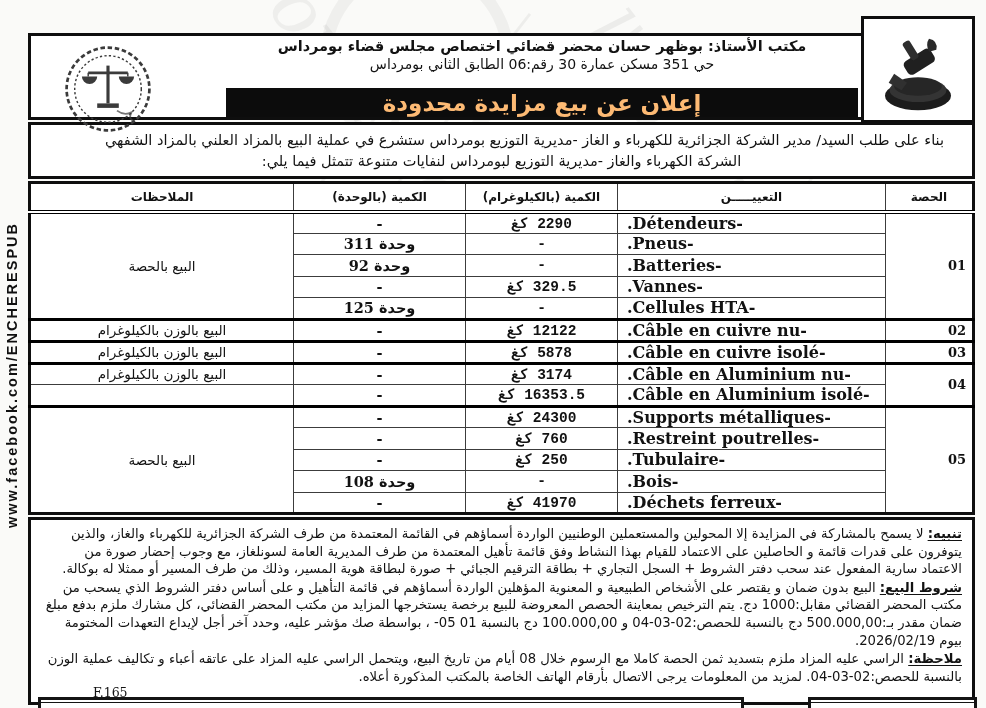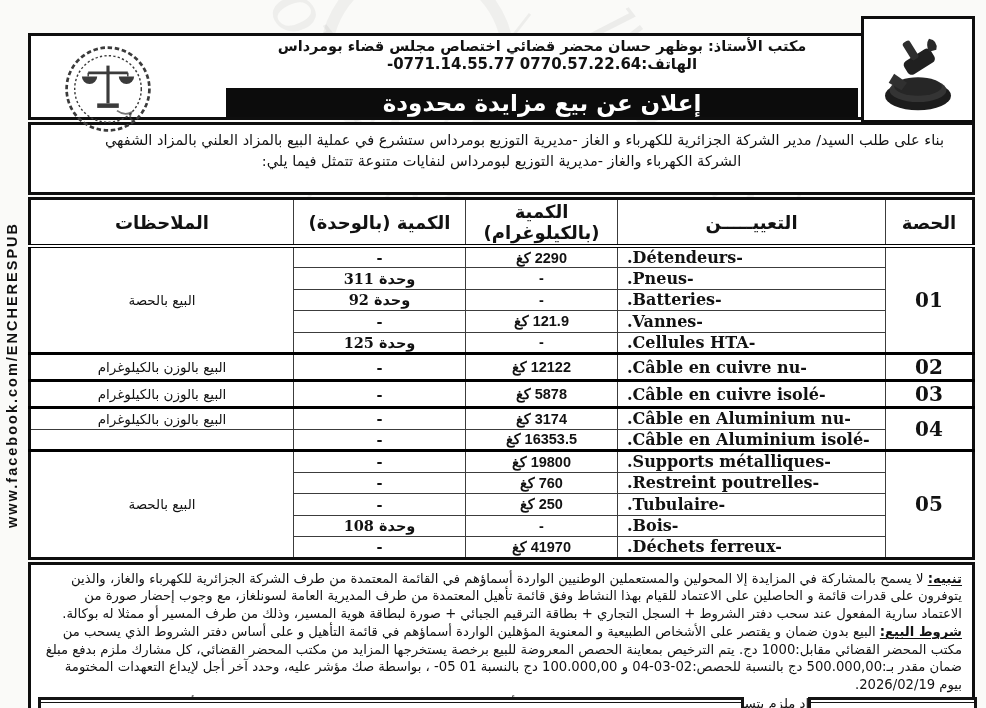--- a/index.html
+++ b/index.html
@@ -39,56 +39,56 @@
   
   .header-box{height:87px;position:relative;display:flex;margin-bottom:2px;}
   .logo-left{width:195px;position:relative;}
   .seal{position:absolute;left:32px;top:8px;}
   .hdr-center{flex:1;display:flex;flex-direction:column;margin-right:114px;}
   .office-lines{flex:1;text-align:center;direction:rtl;padding-top:1px;}
   .office-lines .l1{font-size:14.5px;font-weight:bold;line-height:18px;}
   .office-lines .l2{font-size:14px;line-height:18px;}
   .office-lines .l3{font-size:15px;font-weight:bold;line-height:19px;}
   .title-bar{
-    height:29px;background:#0c0c0c;color:#ffffff;direction:rtl;
+    height:29px;background:#0c0c0c;color:#fdba74;direction:rtl;
     display:flex;align-items:center;justify-content:center;
     font-size:23px;font-weight:bold;letter-spacing:1px;
   }
   .logo-right{
     position:absolute;right:-3px;top:-20px;width:114px;height:107px;
     border:3px solid #0e0e0e;background:#fff;box-sizing:border-box;
     display:flex;align-items:center;justify-content:center;z-index:4;
   }
 
   
-  .intro-box{direction:rtl;padding:5px 10px 20px;margin-bottom:2px;
+  .intro-box{direction:rtl;padding:5px 10px 4px;margin-bottom:2px;
     font-size:14.5px;line-height:21px;text-align:right;}
   .intro-box .intro-line:first-child{text-indent:18px;}
   .intro-box .intro-line:last-child{text-align:center;}
   .useg{text-decoration:underline;text-underline-offset:3px;}
   .latin{font-family:"DejaVu Serif",serif;font-weight:bold;}
 
   
   .lots-table{width:100%;border-collapse:collapse;margin-bottom:2px;
     border:3px solid #0e0e0e;background:#fff;table-layout:fixed;}
   .lots-table th,.lots-table td{border:1.4px solid #3c3c3c;box-sizing:border-box;}
   .lots-table thead th{
-    height:20px;font-size:18px;font-weight:bold;padding:1px 4px;
+    height:29px;font-size:12px;font-weight:bold;padding:1px 4px;
     border-bottom:4px double #000;background:#fff;
   }
   .c-lot{width:88px;}
   .c-desig{width:268px;}
   .c-kg{width:152px;margin-left:36px;}
   .c-unit{width:172px;}
   .c-note{width:auto;}
   .lots-table td{height:21.5px;padding:0 6px;font-size:14px;text-align:center;}
-  td.cell-lot{font-family:"DejaVu Serif","DejaVu Sans",serif;font-weight:bold;font-size:20px;}
+  td.cell-lot{font-family:"DejaVu Serif","DejaVu Sans",serif;font-weight:bold;font-size:13px;text-align:right;}
   td.cell-desig{direction:ltr;text-align:left;padding-left:9px;
     font-family:"DejaVu Serif","DejaVu Sans",serif;font-weight:bold;font-size:16px;}
-  td.cell-kg{direction:rtl;font-family:Liberation Sans, sans-serif;
+  td.cell-kg{direction:rtl;font-family:Liberation Mono, monospace;
     font-weight:bold;font-size:14.5px;}
   td.cell-unit{direction:ltr;font-family:"DejaVu Serif","DejaVu Sans",serif;
     font-weight:bold;font-size:14.5px;}
   td.cell-note{direction:rtl;font-size:13.5px;}
   tr.group-start td{border-top:3px solid #000;}
 
   
   .notes-box{direction:rtl;padding:5px 10px 16px;position:relative;
     font-size:13.2px;line-height:17.6px;text-align:right;}
   .notes-box p{margin:0 0 1px 0;}
@@ -134,21 +134,21 @@
           <line x1="28" y1="32" x2="28" y2="36" class="ink" stroke-width="1.6"></line>
           <line x1="72" y1="32" x2="72" y2="36" class="ink" stroke-width="1.6"></line>
           <rect x="38" y="66" width="24" height="5" fill="#3b3b3b"></rect>
           <path d="M60 74 q8 6 16 2 q-4 8 4 10" class="ink" stroke-width="2" opacity=".7"></path>
         </svg>
       </div>
 
       <div class="hdr-center">
         <div class="office-lines">
           <div class="l1"><b>مكتب الأستاذ: بوظهر حسان</b><span> محضر قضائي اختصاص مجلس قضاء بومرداس</span></div>
-          <div class="l3">الهاتف:0770.57.22.64 0771.14.55.77-</div>
+          <div class="l2">حي 351 مسكن عمارة 30 رقم:06 الطابق الثاني بومرداس</div>
         </div>
         <div class="title-bar">
           <span>إعلان عن بيع مزايدة محدودة</span>
         </div>
       </div>
 
       <div class="logo-right">
         <svg width="92" height="88" viewBox="0 0 100 96">
           <ellipse cx="50" cy="76" rx="36" ry="16" fill="#1c1c1c"></ellipse>
           <ellipse cx="50" cy="70" rx="31" ry="13" fill="#343434"></ellipse>
@@ -191,21 +191,21 @@
             <td class="cell-kg">-</td>
             <td class="cell-unit">311 وحدة</td>
           </tr>
           <tr>
             <td class="cell-desig">.Batteries-</td>
             <td class="cell-kg">-</td>
             <td class="cell-unit">92 وحدة</td>
           </tr>
           <tr>
             <td class="cell-desig">.Vannes-</td>
-            <td class="cell-kg">121.9 كغ</td>
+            <td class="cell-kg">329.5 كغ</td>
             <td class="cell-unit">-</td>
           </tr>
           <tr>
             <td class="cell-desig">.Cellules HTA-</td>
             <td class="cell-kg">-</td>
             <td class="cell-unit">125 وحدة</td>
           </tr>
           <tr class="group-start">
             <td class="cell-lot" rowspan="1">02</td>
             <td class="cell-desig">.Câble en cuivre nu-</td>
@@ -229,21 +229,21 @@
           </tr>
           <tr>
             <td class="cell-desig">.Câble en Aluminium isolé-</td>
             <td class="cell-kg">16353.5 كغ</td>
             <td class="cell-unit">-</td>
             <td class="cell-note" rowspan="1"></td>
           </tr>
           <tr class="group-start">
             <td class="cell-lot" rowspan="5">05</td>
             <td class="cell-desig">.Supports métalliques-</td>
-            <td class="cell-kg">19800 كغ</td>
+            <td class="cell-kg">24300 كغ</td>
             <td class="cell-unit">-</td>
             <td class="cell-note" rowspan="5">البيع بالحصة</td>
           </tr>
           <tr>
             <td class="cell-desig">.Restreint poutrelles-</td>
             <td class="cell-kg">760 كغ</td>
             <td class="cell-unit">-</td>
           </tr>
           <tr>
             <td class="cell-desig">.Tubulaire-</td>

